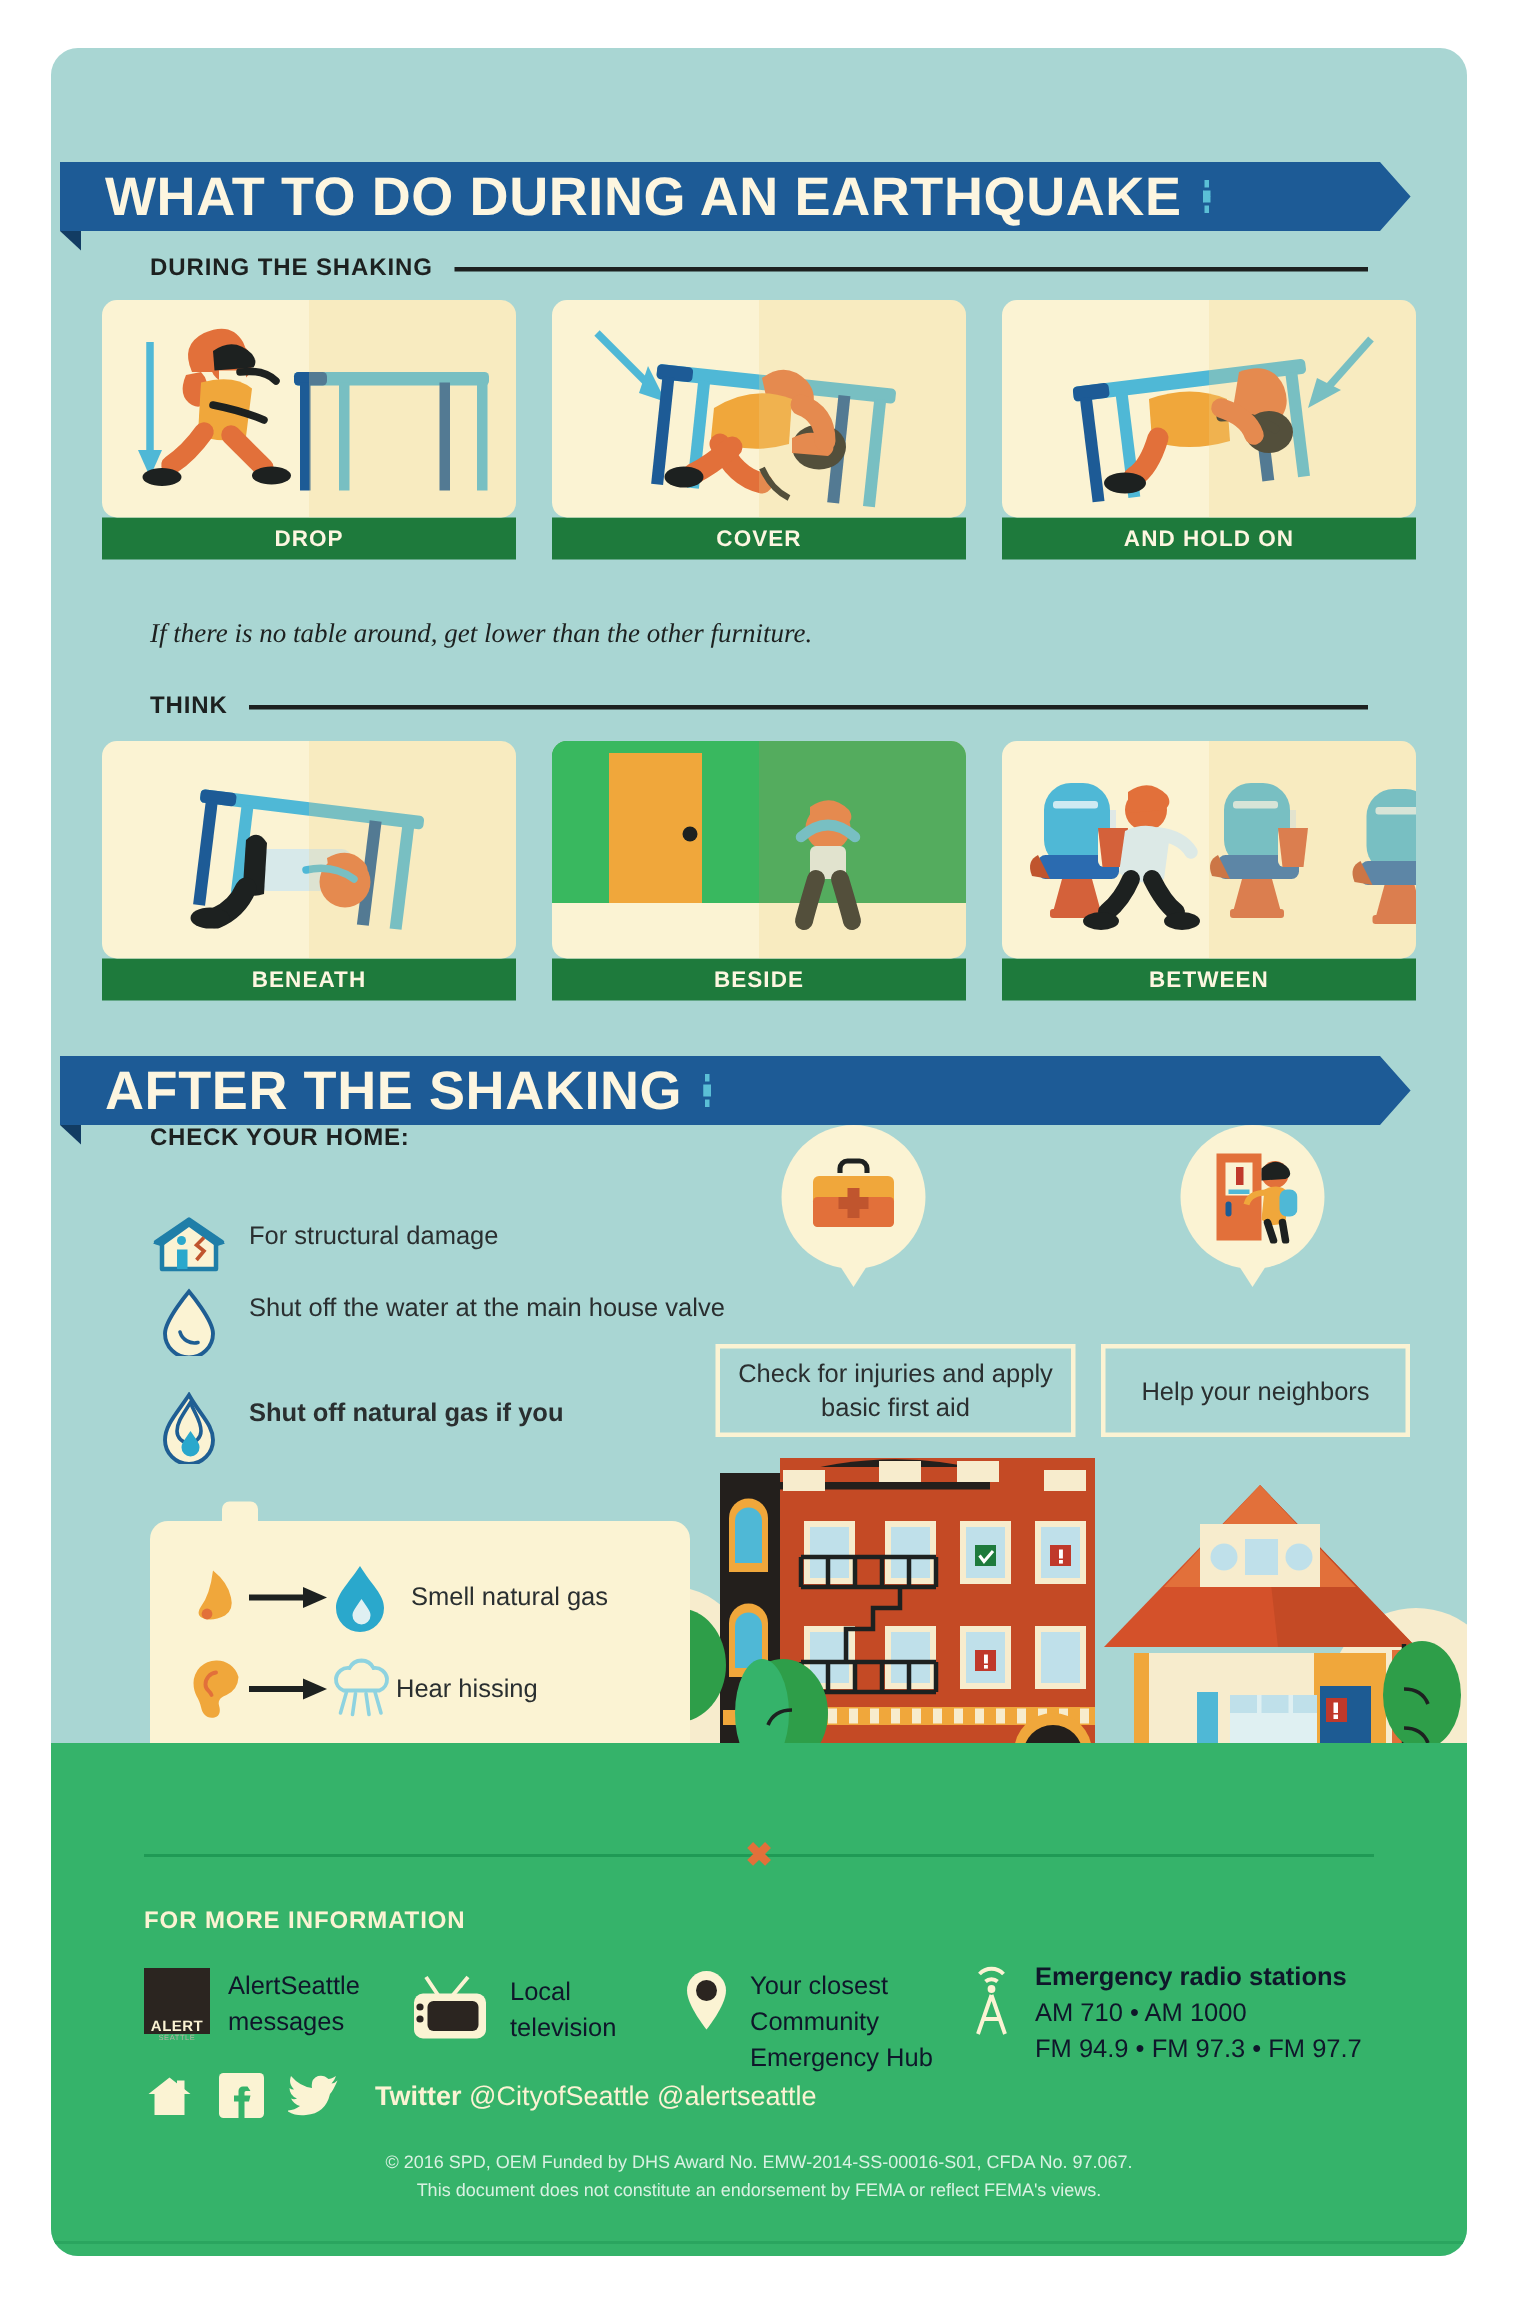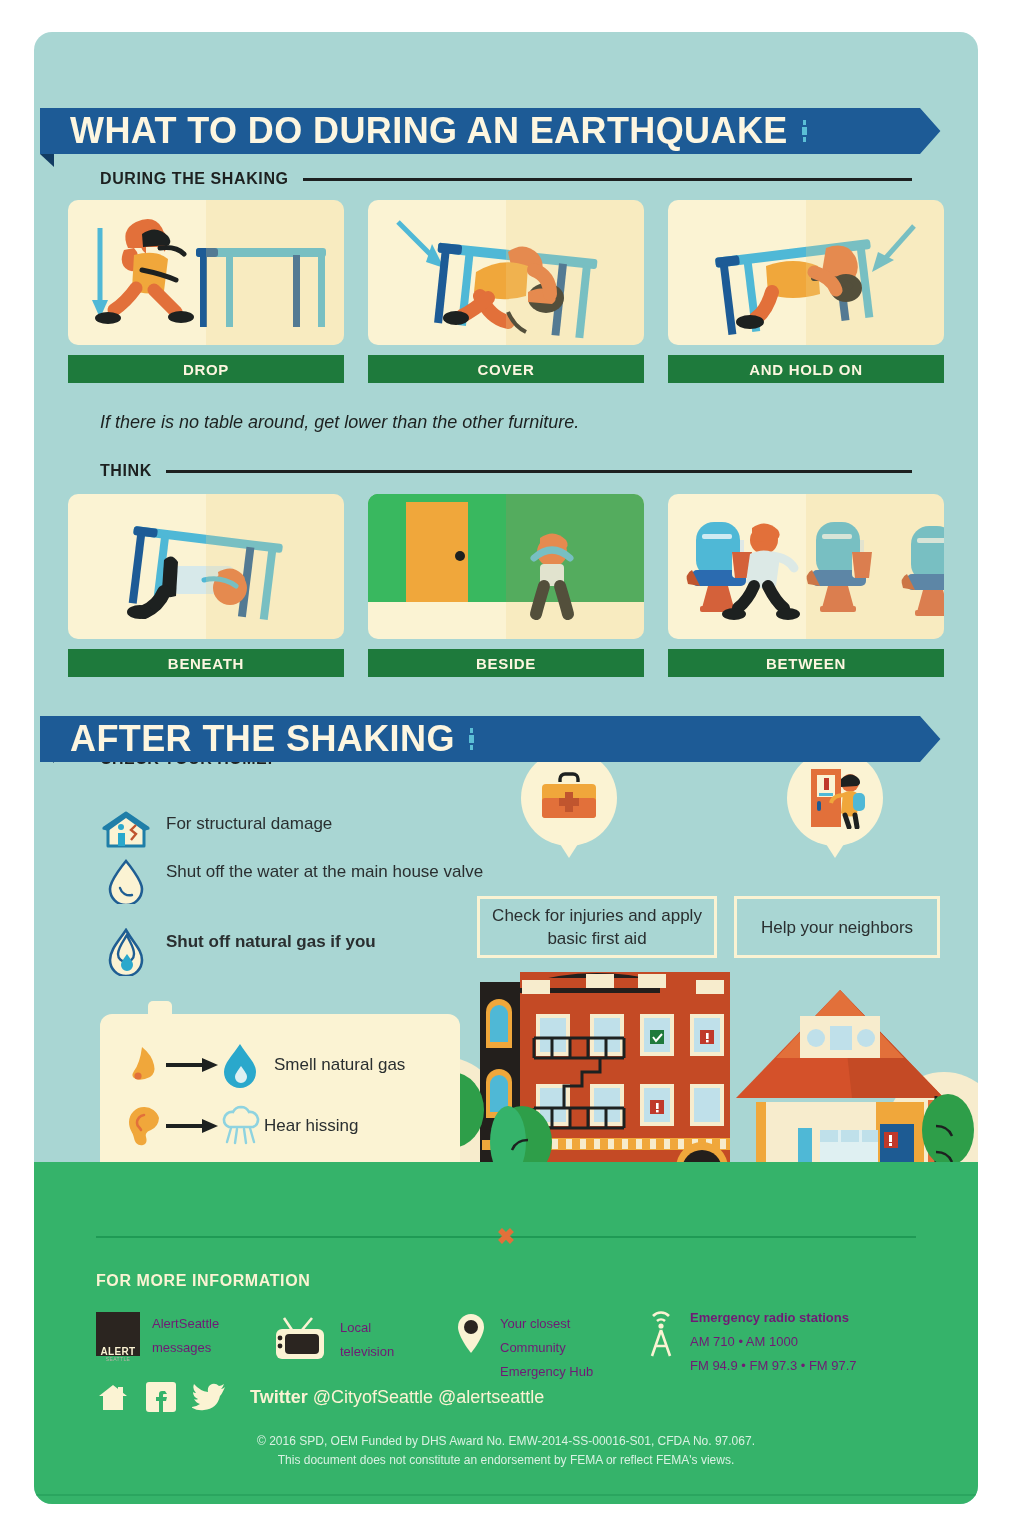--- a/index.html
+++ b/index.html
@@ -46,21 +46,21 @@
   .banner-dots i.b { height: 0; border-left: 5px solid #5bbfd6;
     border-top: 4px solid transparent; border-bottom: 4px solid transparent; width:0; }
   .banner-dots i.c { height: 5px; }
   .fold {
     position: absolute; width: 0; height: 0; z-index: 5;
     border-left: 14px solid transparent;
     border-top: 13px solid #123c63;
   }
 
   #banner1 { left: 6px; top: 76px; width: 914px; }
-  #banner2 { left: 6px; top: 672px; width: 914px; margin-top: 12px; }
+  #banner2 { left: 6px; top: 672px; width: 914px; }
   #fold1 { left: 6px; top: 122px; }
   #fold2 { left: 6px; top: 718px; }
 
   
   .sechead {
     position: absolute; display: flex; align-items: center; gap: 14px;
     left: 66px; right: 66px;
   }
   .sechead .t {
     color: #1d2120; font-size: 16px; font-weight: bold; letter-spacing: 0.6px;
@@ -70,29 +70,29 @@
 
   
   .cellwrap { position: absolute; }
   .pic {
     width: 276px; height: 145px; background: #fbf3d3;
     border-radius: 10px; position: relative; overflow: hidden;
   }
   .pic .shade { position: absolute; left: 50%; top: 0; width: 50%; height: 100%;
     background: rgba(239,214,140,.26); }
   .caption {
-    margin-top: 10px; width: 276px; height: 28px; background: #1e7a3c;
+    width: 276px; height: 28px; background: #1e7a3c;
     color: #fdf6e0; font-size: 15px; font-weight: bold; letter-spacing: .7px;
     display: flex; align-items: center; justify-content: center;
   }
 
   .note {
     position: absolute; left: 66px; top: 380px;
     font-size: 18px; font-style: italic; color: #1d2120;
-    font-family: Liberation Sans, sans-serif;
+    font-family: Liberation Serif, serif;
   }
 
   
   .subhead {
     position: absolute; font-size: 16px; font-weight: bold;
     color: #1d2120; letter-spacing: .5px;
   }
   .homeitem { position: absolute; display: flex; align-items: flex-start; gap: 14px; }
   .homeitem .txt { font-size: 17px; color: #2a2f30; line-height: 22px; padding-top: 3px; }
   .homeitem .txt.b { font-weight: bold; }
@@ -122,21 +122,21 @@
 
   
   #footer { position: absolute; left:0; right:0; bottom:0; height: 310px; background: #35b36a; }
   #grass { position:absolute; left:0; right:0; bottom:310px; height: 32px; background:#35b36a; }
   #xdiv { position:absolute; left: 62px; right: 62px; top: 42px; height: 2px; background:#1f9a55; }
   #xmark { position:absolute; left: 50%; top: 33px; transform: translateX(-50%);
     color:#e2703a; font-size: 22px; font-weight: bold; line-height: 20px; }
   #fmi { position:absolute; left: 62px; top: 78px; color:#fbf3d3; font-size: 16px;
     font-weight: bold; letter-spacing: .6px; }
   .finfo { position: absolute; display:flex; align-items:flex-start; gap: 12px; }
-  .finfo .ft { color:#701a75; font-size: 13px; line-height: 24px; }
+  .finfo .ft { color:#0f172a; font-size: 17px; line-height: 24px; }
   .finfo .ft b { font-weight: bold; }
   #social { position:absolute; left: 62px; top: 188px; display:flex; align-items:center; gap: 16px; }
   #social .tw { color:#fbf3d3; font-size: 18px; margin-left: 8px; }
   #social .tw b { font-weight: bold; }
   #copy { position:absolute; left:0; right:0; top: 238px; text-align:center;
     color:#d9f1e2; font-size: 12px; line-height: 19px; }
   #botline { position:absolute; left: 0; right: 0; bottom: 8px; height: 2px; background:#2aa55f; }
 
   svg { display:block; }
 </style>

